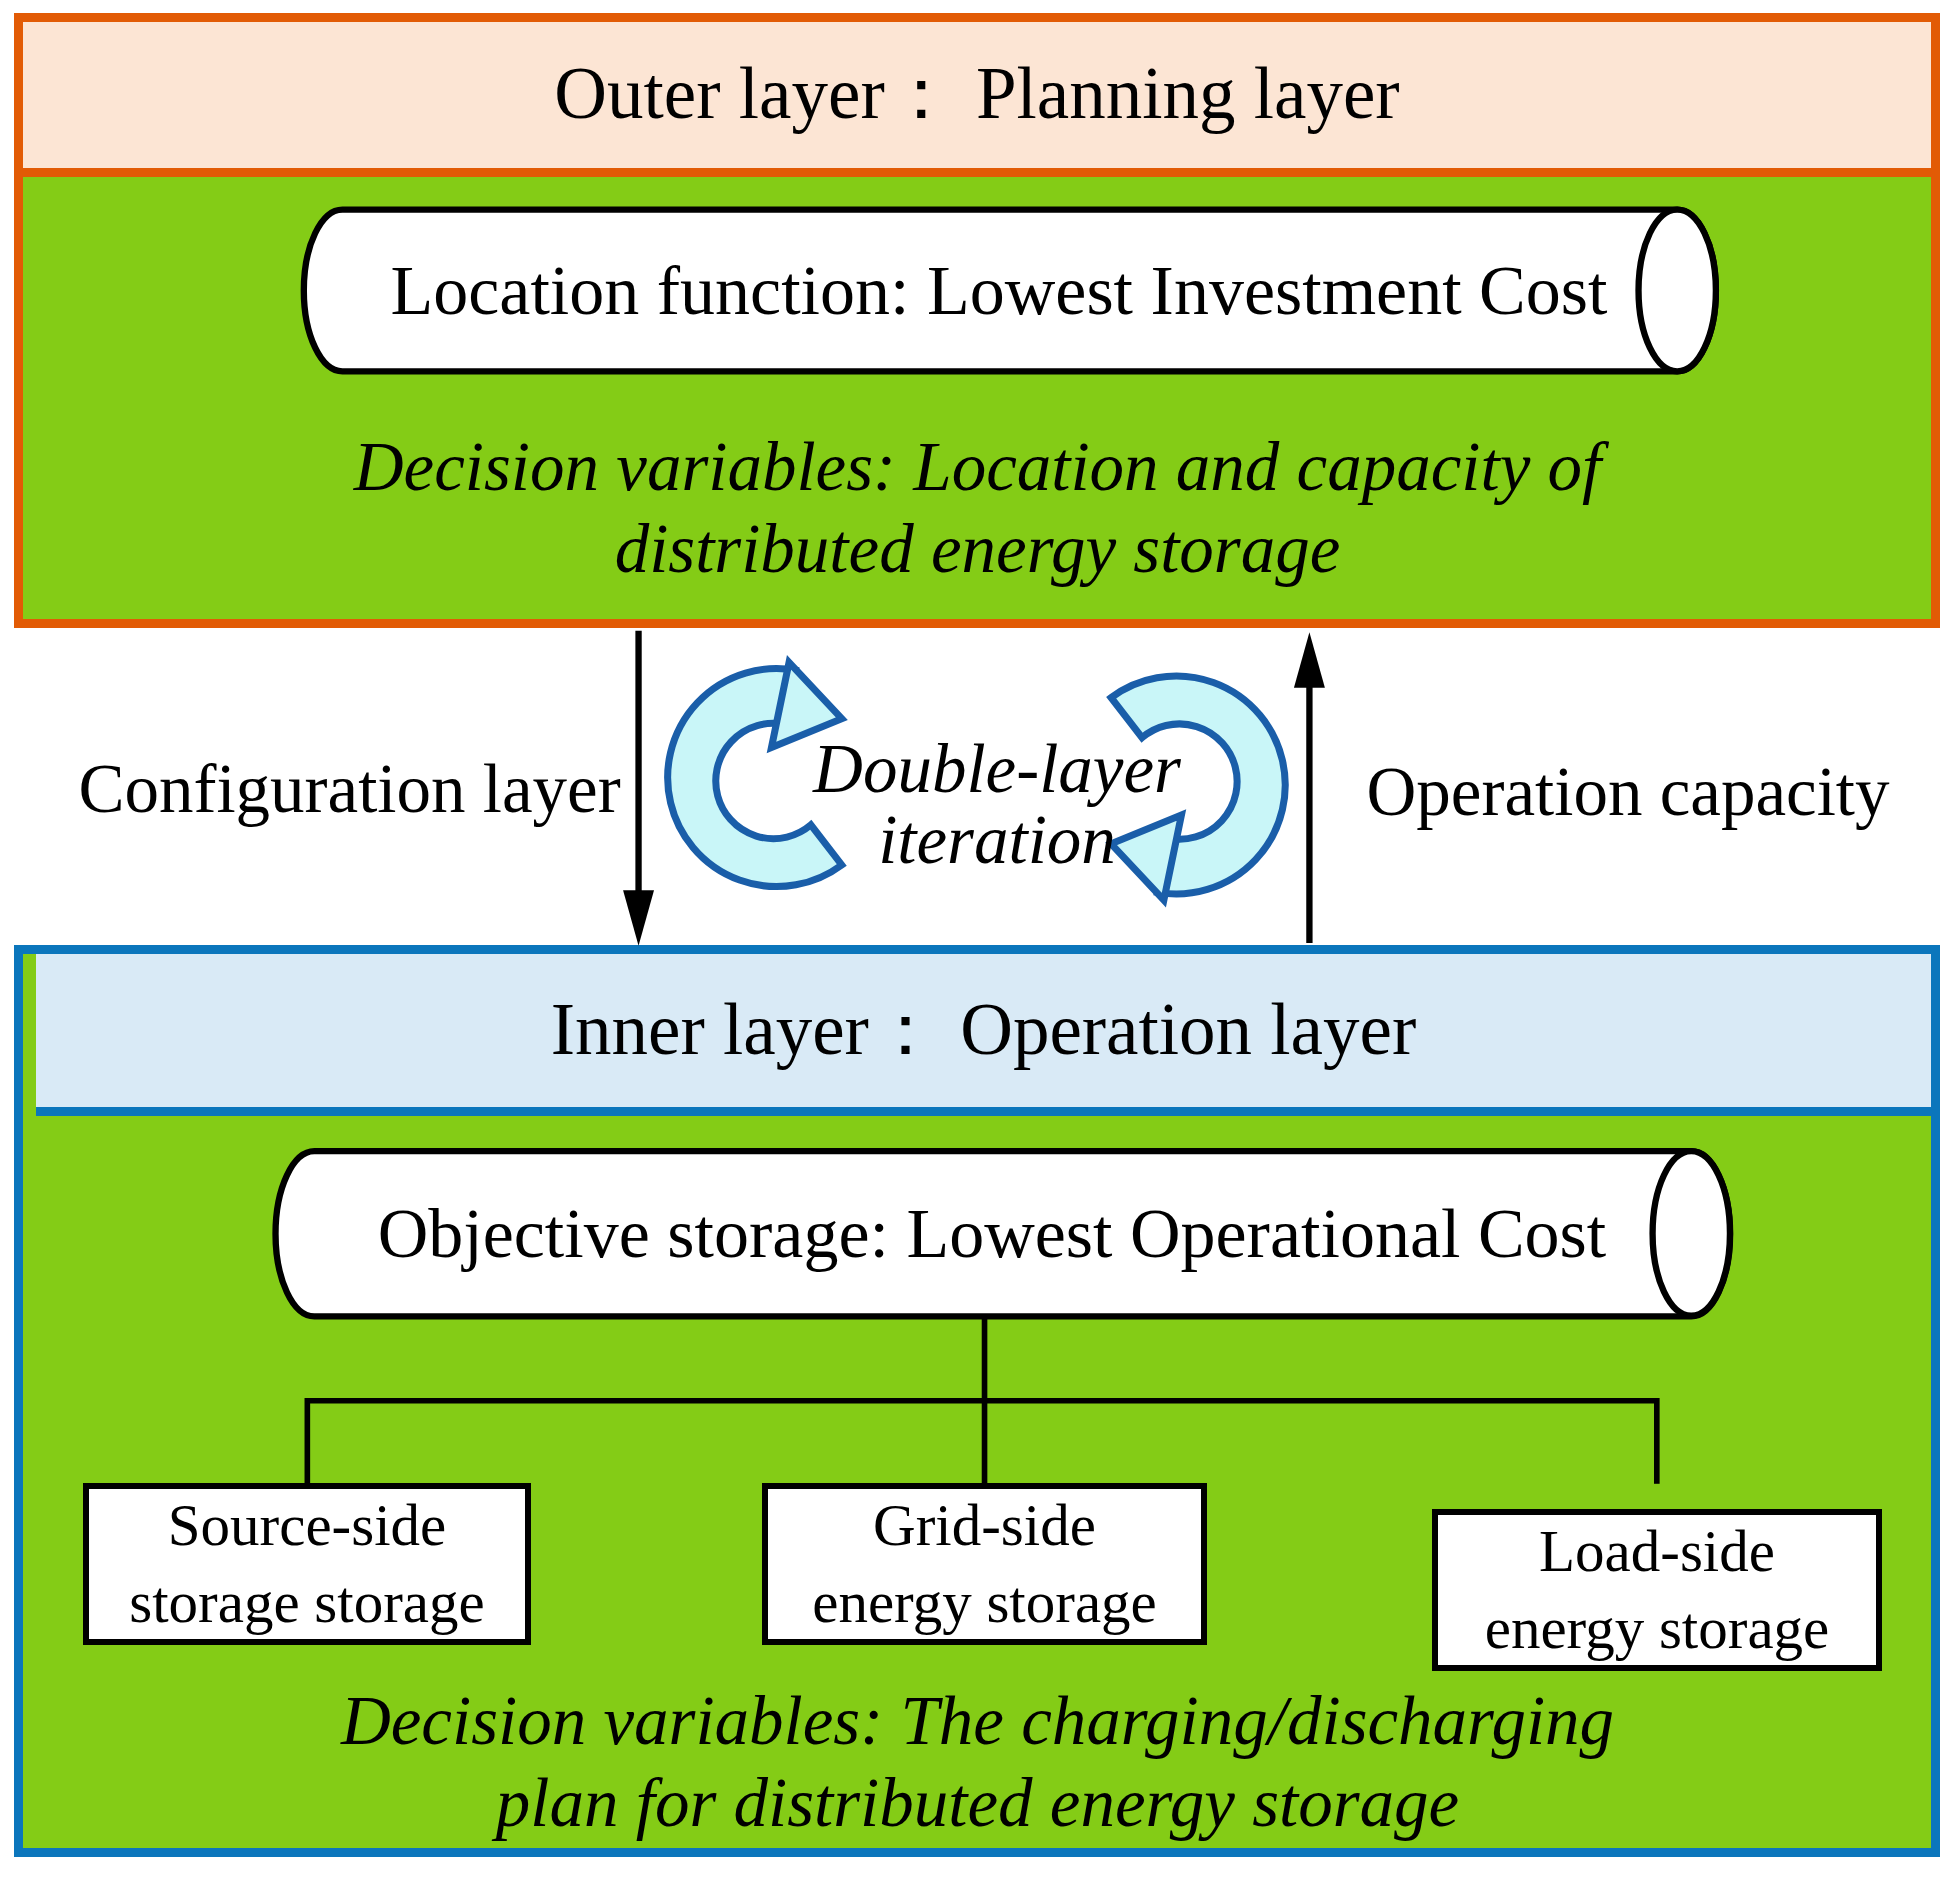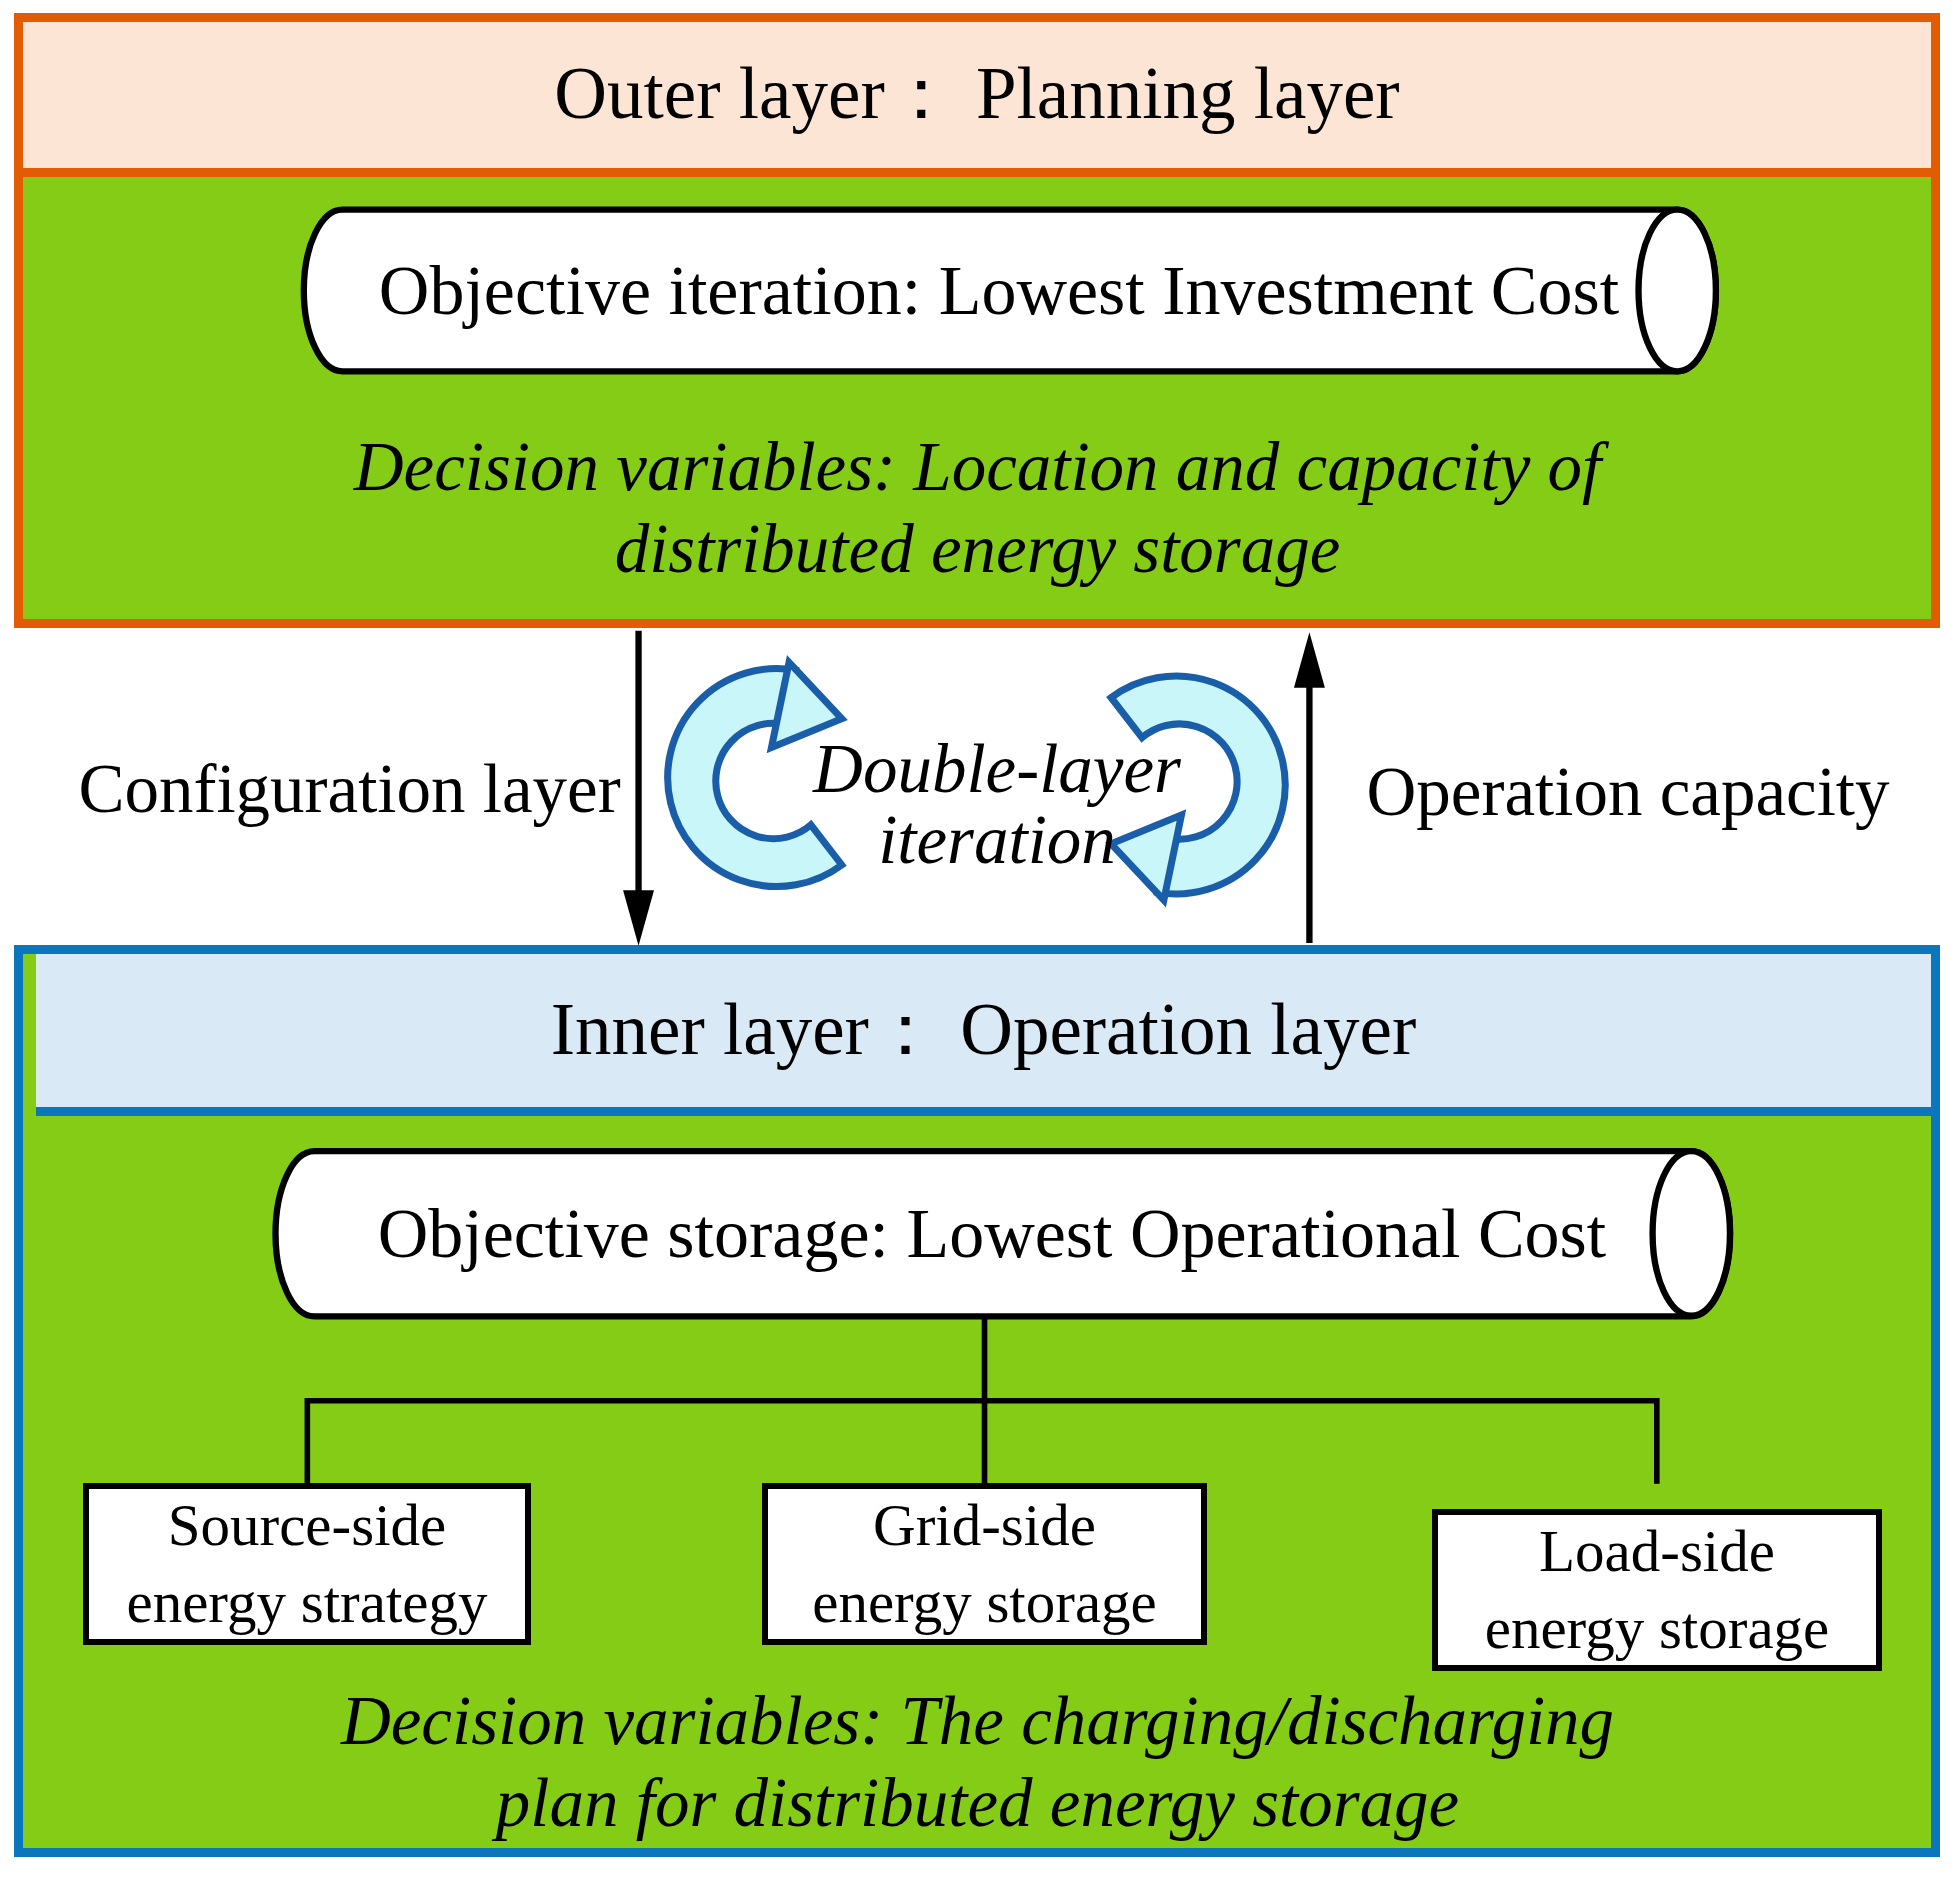--- a/index.html
+++ b/index.html
@@ -91,36 +91,36 @@
 
     <g>
       <path class="conn" d="M 1400 1874 V 1992"></path>
       <path class="conn" d="M 437 1992 H 2356"></path>
       <path class="conn" d="M 437 1988 V 2110"></path>
       <path class="conn" d="M 1400 1988 V 2110"></path>
       <path class="conn" d="M 2356 1988 V 2110"></path>
     </g>
   </svg>
 
-  <div class="txt cyl-label" style="left:352px;top:250px;width:1294px;height:82px;">Objective iteration: Lowest Investment Cost</div>
+  <div class="txt cyl-label" style="left:352px;top:250px;width:1294px;height:82px;">Location function: Lowest Investment Cost</div>
 
   <div class="txt t100" style="left:197px;top:426px;width:1561px;">Decision variables: Location and capacity of
 distributed energy storage</div>
 
   <div class="txt side-label" style="left:82px;top:747px;width:535px;height:84px;">Configuration layer</div>
 
   <div class="txt t100" style="left:793px;top:734px;width:408px;line-height:71px;">Double-layer
 iteration</div>
 
   <div class="txt side-label" style="left:1350px;top:750px;width:556px;height:84px;">Operation capacity</div>
 
   <div class="txt cyl-label" style="left:331px;top:1193px;width:1322px;height:82px;">Objective storage: Lowest Operational Cost</div>
 
   <div class="storage-box" style="left:83px;top:1483px;width:448px;height:162px;">Source-side
-energy strategy</div>
+storage storage</div>
 
   <div class="storage-box" style="left:762px;top:1483px;width:445px;height:162px;">Grid-side
 energy storage</div>
 
   <div class="storage-box" style="left:1432px;top:1483px;width:450px;height:162px;margin-top:26px;">Load-side
 energy storage</div>
 
   <div class="txt t100" style="left:197px;top:1680px;width:1561px;line-height:82px;">Decision variables: The charging/discharging
 plan for distributed energy storage</div>
 

